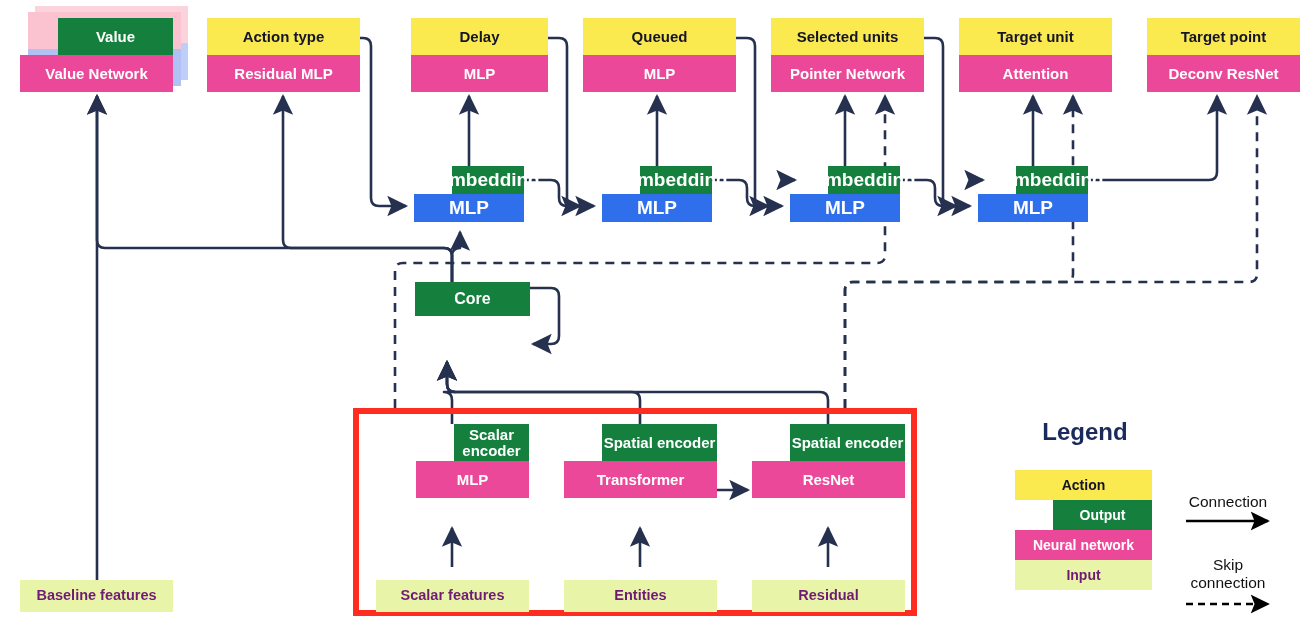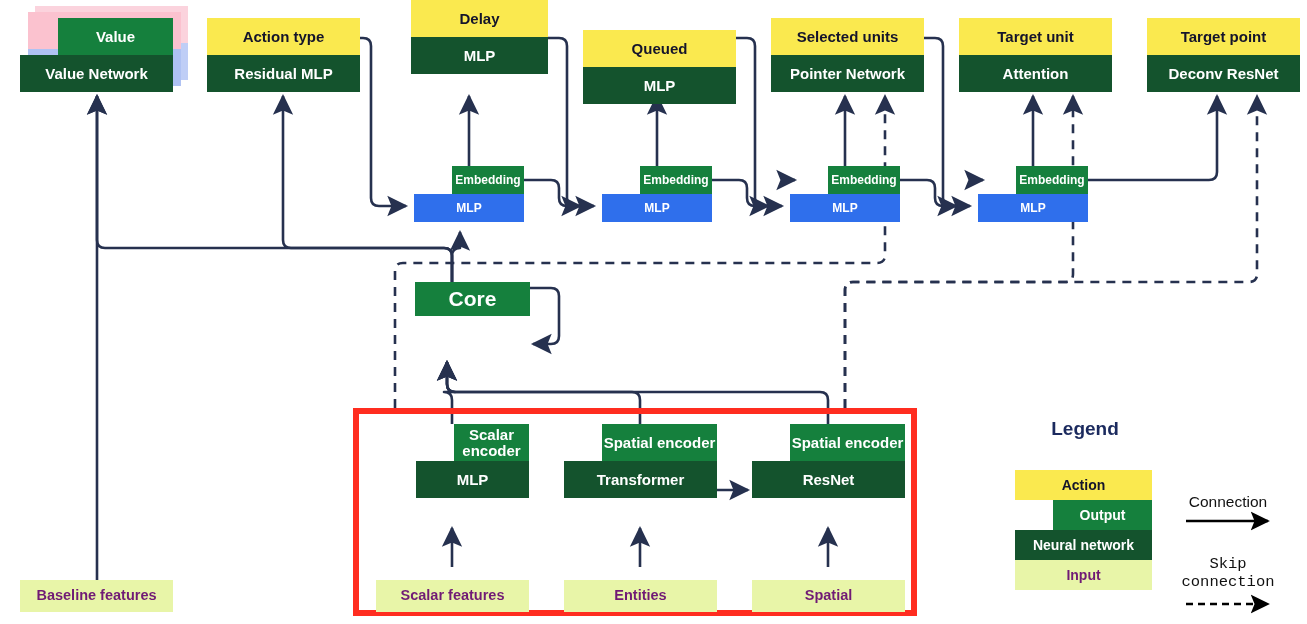--- a/index.html
+++ b/index.html
@@ -5,47 +5,47 @@
   html,body{margin:0;padding:0;background:#ffffff;}
   body{font-family:"Liberation Sans",sans-serif;}
   #stage{position:relative;width:1307px;height:624px;background:#fff;overflow:hidden;}
   svg#wires{position:absolute;left:0;top:0;width:1307px;height:624px;pointer-events:none;}
 
   .node{position:absolute;box-sizing:border-box;}
   .cell{box-sizing:border-box;display:flex;align-items:center;justify-content:center;
         text-align:center;line-height:1.05;}
   .c-action{background:#FAE94F;color:#14142b;font-weight:bold;}
   .c-output{background:#15803d;color:#ffffff;font-weight:bold;margin-left:38px;}
-  .c-nn{background:#14532d;color:#ffffff;font-weight:bold;}
+  .c-nn{background:#ec4899;color:#ffffff;font-weight:bold;}
   .c-nn-soft{background:#2F6FEC;color:#ffffff;font-weight:bold;}
   .c-input{background:#E8F5A8;color:#701a75;font-weight:bold;}
 
   .top-node{width:153px;}
   .top-node .cell{height:37px;font-size:15px;}
 
   .emb-node{width:110px;}
-  .emb-node .cell{height:28px;font-size:12px;}
+  .emb-node .cell{height:28px;font-size:19px;}
 
   .core-node{width:153px;}
-  .core-node .cell{height:34px;font-size:21px;}
+  .core-node .cell{height:34px;font-size:16px;}
 
   .enc-node{width:153px;}
   .enc-node .cell{height:37px;font-size:15px;}
 
   .in-node{width:153px;}
   .in-node .cell{height:32px;font-size:14.5px;}
 
   .ghost{position:absolute;}
   .ghost .gc{box-sizing:border-box;}
 
   #encoder-group{position:absolute;left:353px;top:408px;width:564px;height:208px;
         border:6px solid #FF2D20;box-sizing:border-box;}
 
   #legend-title{position:absolute;left:1000px;top:418px;width:170px;text-align:center;
-        font-size:19px;font-weight:bold;color:#1b2a5e;}
+        font-size:24px;font-weight:bold;color:#1b2a5e;}
   #legend-swatch{position:absolute;left:1015px;top:470px;width:137px;}
   #legend-swatch .cell{height:30px;font-size:14px;}
   .leg-label{position:absolute;text-align:center;font-size:15.5px;color:#111;line-height:1.15;}
 </style>
 </head>
 <body>
 
 <div id="stage">
 
   <svg id="wires" viewBox="0 0 1307 624" xmlns="http://www.w3.org/2000/svg">
@@ -125,26 +125,26 @@
   <div class="node top-node" style="left:20px;top:18px;">
     <div class="cell c-output">Value</div>
     <div class="cell c-nn">Value Network</div>
   </div>
 
   <div class="node top-node" style="left:207px;top:18px;">
     <div class="cell c-action">Action type</div>
     <div class="cell c-nn">Residual MLP</div>
   </div>
 
-  <div class="node top-node" style="left:395px;top:0;padding-left:16px;">
+  <div class="node top-node" style="left:395px;top:18px;padding-left:16px;">
     <div class="cell c-action">Delay</div>
     <div class="cell c-nn">MLP</div>
   </div>
 
-  <div class="node top-node" style="left:583px;top:18px;margin-top:12px;">
+  <div class="node top-node" style="left:583px;top:18px;">
     <div class="cell c-action">Queued</div>
     <div class="cell c-nn">MLP</div>
   </div>
 
   <div class="node top-node" style="left:771px;top:18px;">
     <div class="cell c-action">Selected units</div>
     <div class="cell c-nn">Pointer Network</div>
   </div>
 
   <div class="node top-node" style="left:959px;top:18px;">
@@ -204,30 +204,30 @@
 
   <div class="node in-node" style="left:376px;top:580px;">
     <div class="cell c-input">Scalar features</div>
   </div>
 
   <div class="node in-node" style="left:564px;top:580px;">
     <div class="cell c-input">Entities</div>
   </div>
 
   <div class="node in-node" style="left:752px;top:580px;">
-    <div class="cell c-input">Spatial</div>
+    <div class="cell c-input">Residual</div>
   </div>
 
   <div id="legend-title">Legend</div>
 
   <div id="legend-swatch">
     <div class="cell c-action">Action</div>
     <div class="cell c-output">Output</div>
     <div class="cell c-nn">Neural network</div>
     <div class="cell c-input">Input</div>
   </div>
 
   <div class="leg-label" style="left:1178px;top:493px;width:100px;">Connection</div>
 
-  <div class="leg-label" style="left:1178px;top:556px;width:100px;white-space:pre-line;font-family:Liberation Mono, monospace;">Skip
+  <div class="leg-label" style="left:1178px;top:556px;width:100px;white-space:pre-line;">Skip
 connection</div>
 
 </div>
 
 </body></html>

